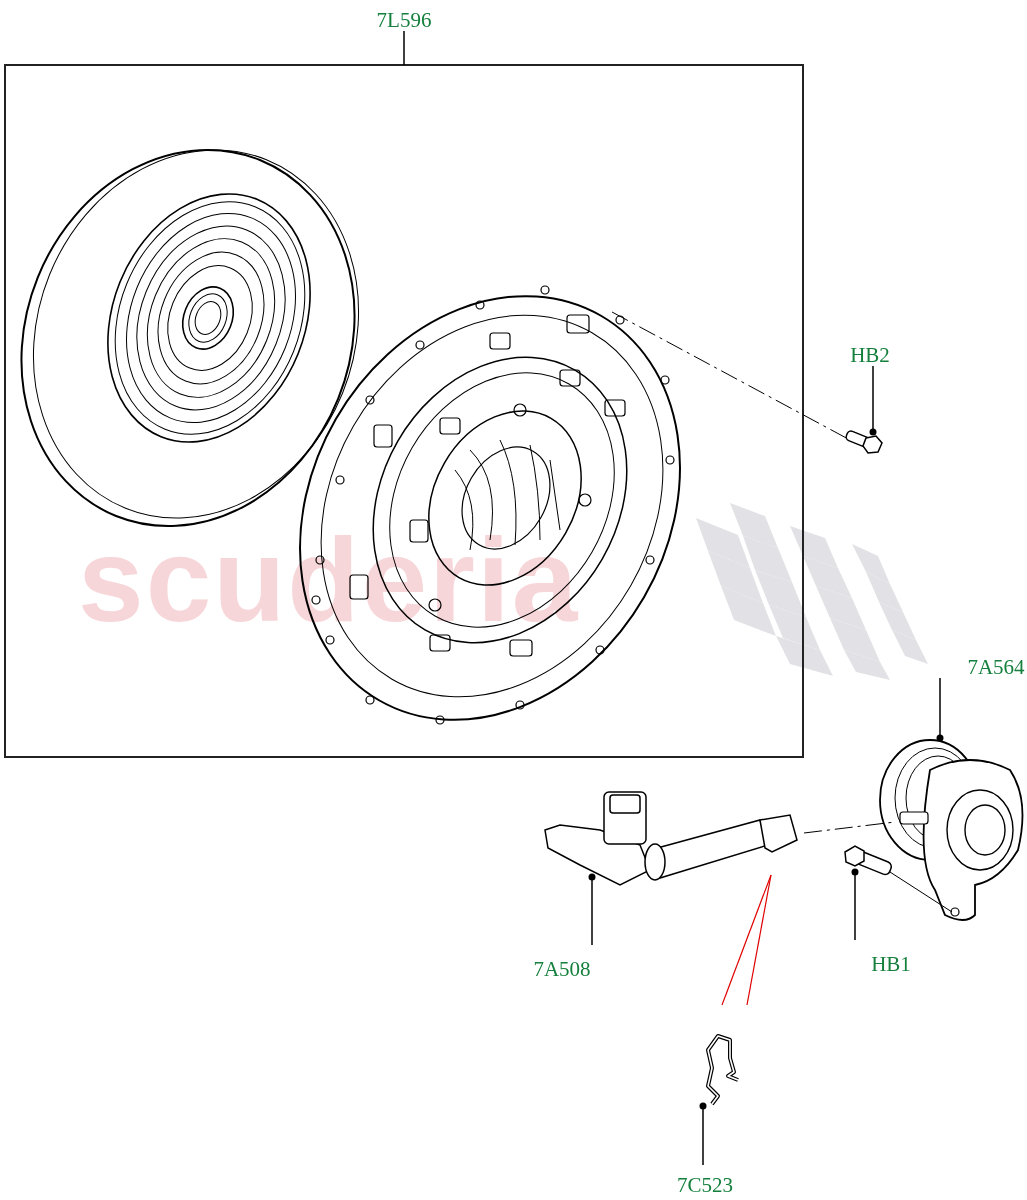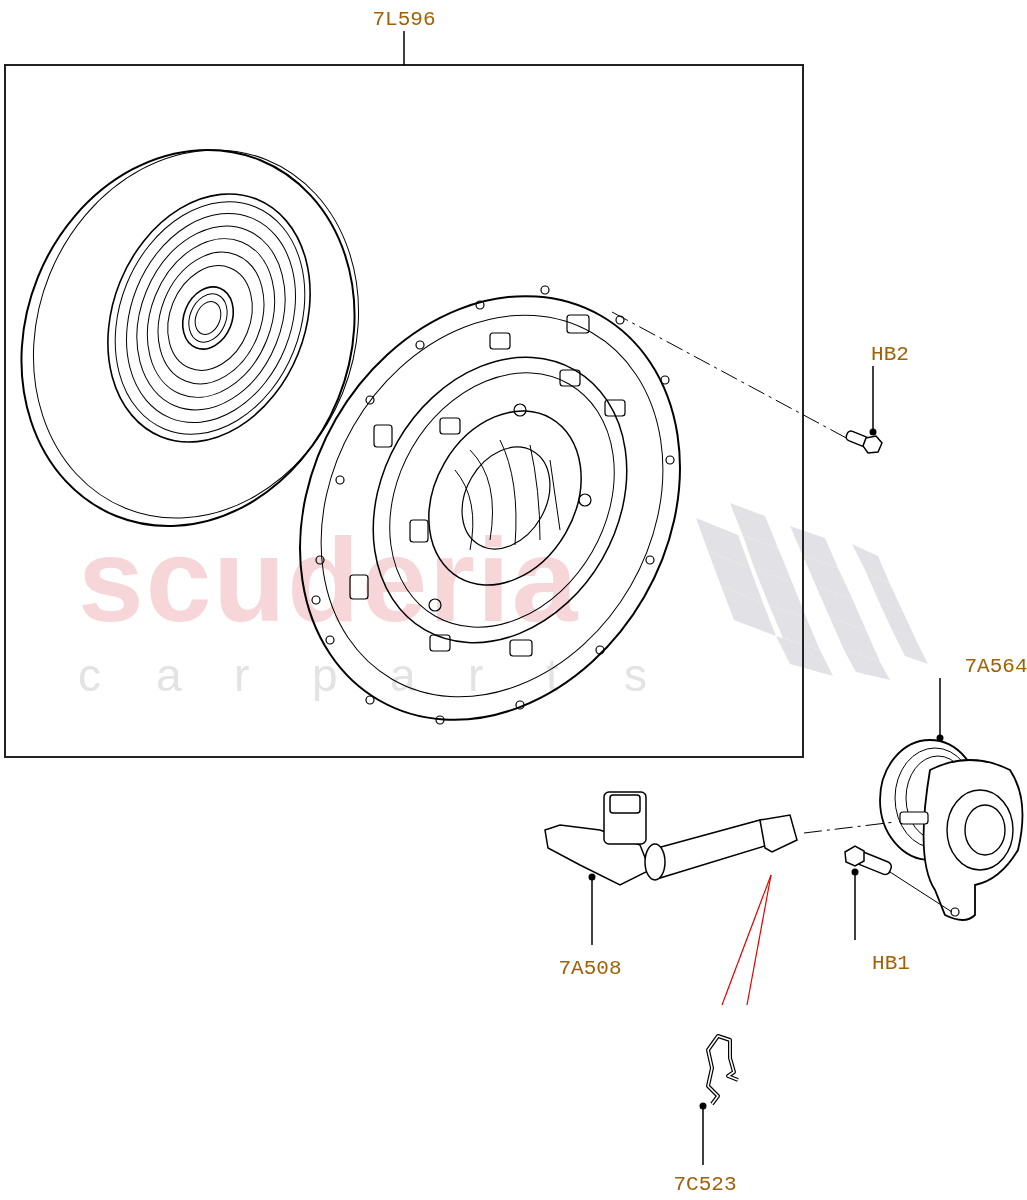--- a/index.html
+++ b/index.html
@@ -1,31 +1,28 @@
 <!DOCTYPE html>
 <html><head>
 <meta charset="utf-8">
 <style>
   html, body { margin:0; padding:0; background:#ffffff; }
   body { width:1027px; height:1200px; position:relative; overflow:hidden; font-family:"Liberation Sans", sans-serif; }
   #stage { position:absolute; left:0; top:0; width:1027px; height:1200px; }
-  .label { position:absolute; color:#a16207; font-family:Liberation Mono, monospace; font-size:21px; line-height:24px; white-space:nowrap; transform:translateX(-50%); cursor:pointer; }
+  .label { position:absolute; color:#15803d; font-family:Liberation Serif, serif; font-size:21px; line-height:24px; white-space:nowrap; transform:translateX(-50%); cursor:pointer; }
   .wm-main { position:absolute; left:78px; top:520px; font-family:"Liberation Sans", sans-serif; font-weight:bold; font-size:118px; line-height:120px; color:#f6cfd3; letter-spacing:2px; opacity:0.85; }
   .wm-sub { position:absolute; left:78px; top:650px; font-family:"Liberation Sans", sans-serif; font-size:46px; line-height:50px; color:#e3e3e6; letter-spacing:0; }
   .wm-sub span { display:inline-block; width:78px; }
 </style>
 </head>
 <body>
 
 <div id="stage">
 
   <div class="wm-main">scuderia</div>
-  <div class="wm-sub">
-    <span>c</span><span>a</span><span>r</span><span>p</span><span>a</span><span>r</span><span>t</span><span>s</span>
-  </div>
 
   <svg width="1027" height="1200" viewBox="0 0 1027 1200" style="position:absolute;left:0;top:0">
 
     <g fill="#e2e2e6">
       <polygon points="730,503 765,516 778,548 743,536"></polygon>
       <polygon points="696,518 738,535 750,568 708,551"></polygon>
       <polygon points="743,536 778,548 792,582 755,570"></polygon>
       <polygon points="708,551 750,568 763,603 721,586"></polygon>
       <polygon points="790,526 825,538 838,568 803,556"></polygon>
       <polygon points="803,556 838,568 852,598 816,586"></polygon>
@@ -147,18 +144,18 @@
     <line x1="771" y1="875" x2="722" y2="1005" stroke="#e00000" stroke-width="1.2"></line>
     <line x1="771" y1="875" x2="747" y2="1005" stroke="#e00000" stroke-width="1.2"></line>
 
     <path d="M712 1104 L718 1096 L708 1086 L712 1068 L708 1050 L718 1036 L730 1040 L730 1058 L734 1072 L728 1076 L738 1080" fill="none" stroke="#000" stroke-width="4" stroke-linejoin="round"></path>
     <path d="M712 1104 L718 1096 L708 1086 L712 1068 L708 1050 L718 1036 L730 1040 L730 1058 L734 1072 L728 1076 L738 1080" fill="none" stroke="#fff" stroke-width="1.6" stroke-linejoin="round"></path>
     <line x1="703" y1="1106" x2="703" y2="1165" stroke="#000" stroke-width="1.5"></line>
     <circle cx="703" cy="1106" r="3.5" fill="#000"></circle>
   </svg>
 
   <div class="label" style="left:404px;top:8px">7L596</div>
-  <div class="label" style="left:890px;top:343px">HB2</div>
+  <div class="label" style="left:870px;top:343px">HB2</div>
   <div class="label" style="left:996px;top:655px">7A564</div>
-  <div class="label" style="left:590px;top:957px">7A508</div>
+  <div class="label" style="left:562px;top:957px">7A508</div>
   <div class="label" style="left:891px;top:952px">HB1</div>
   <div class="label" style="left:705px;top:1173px">7C523</div>
 </div>
 
 </body></html>

